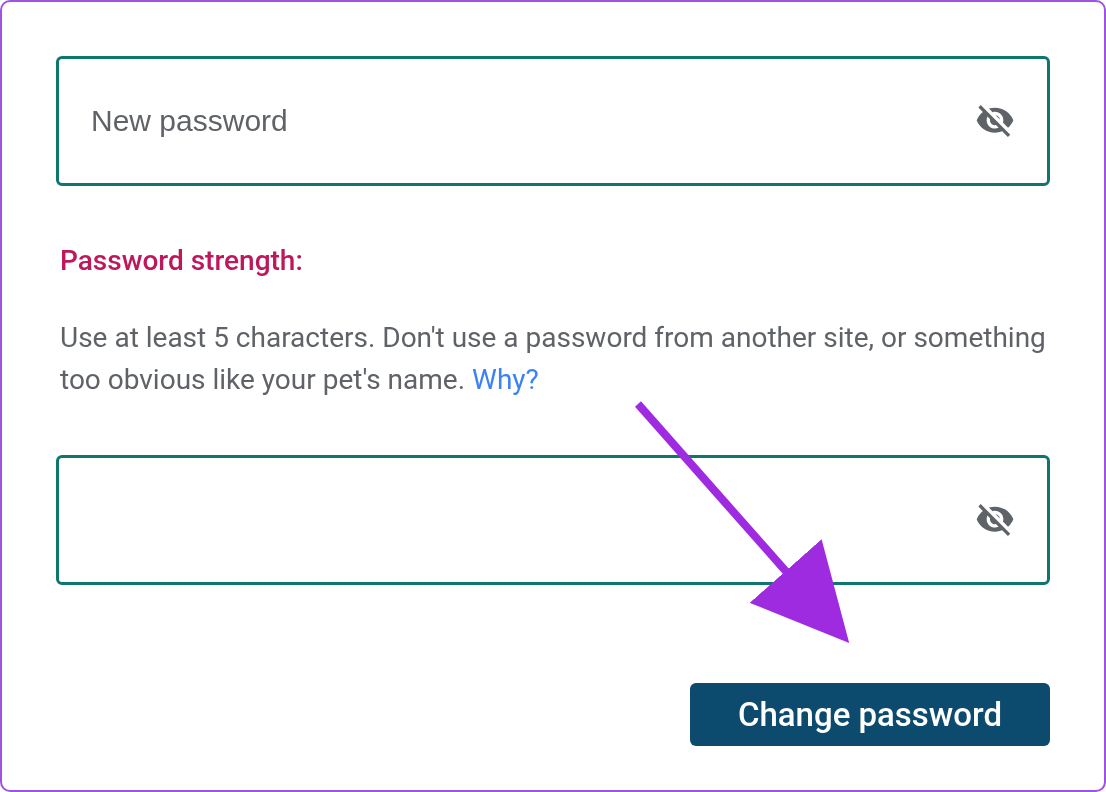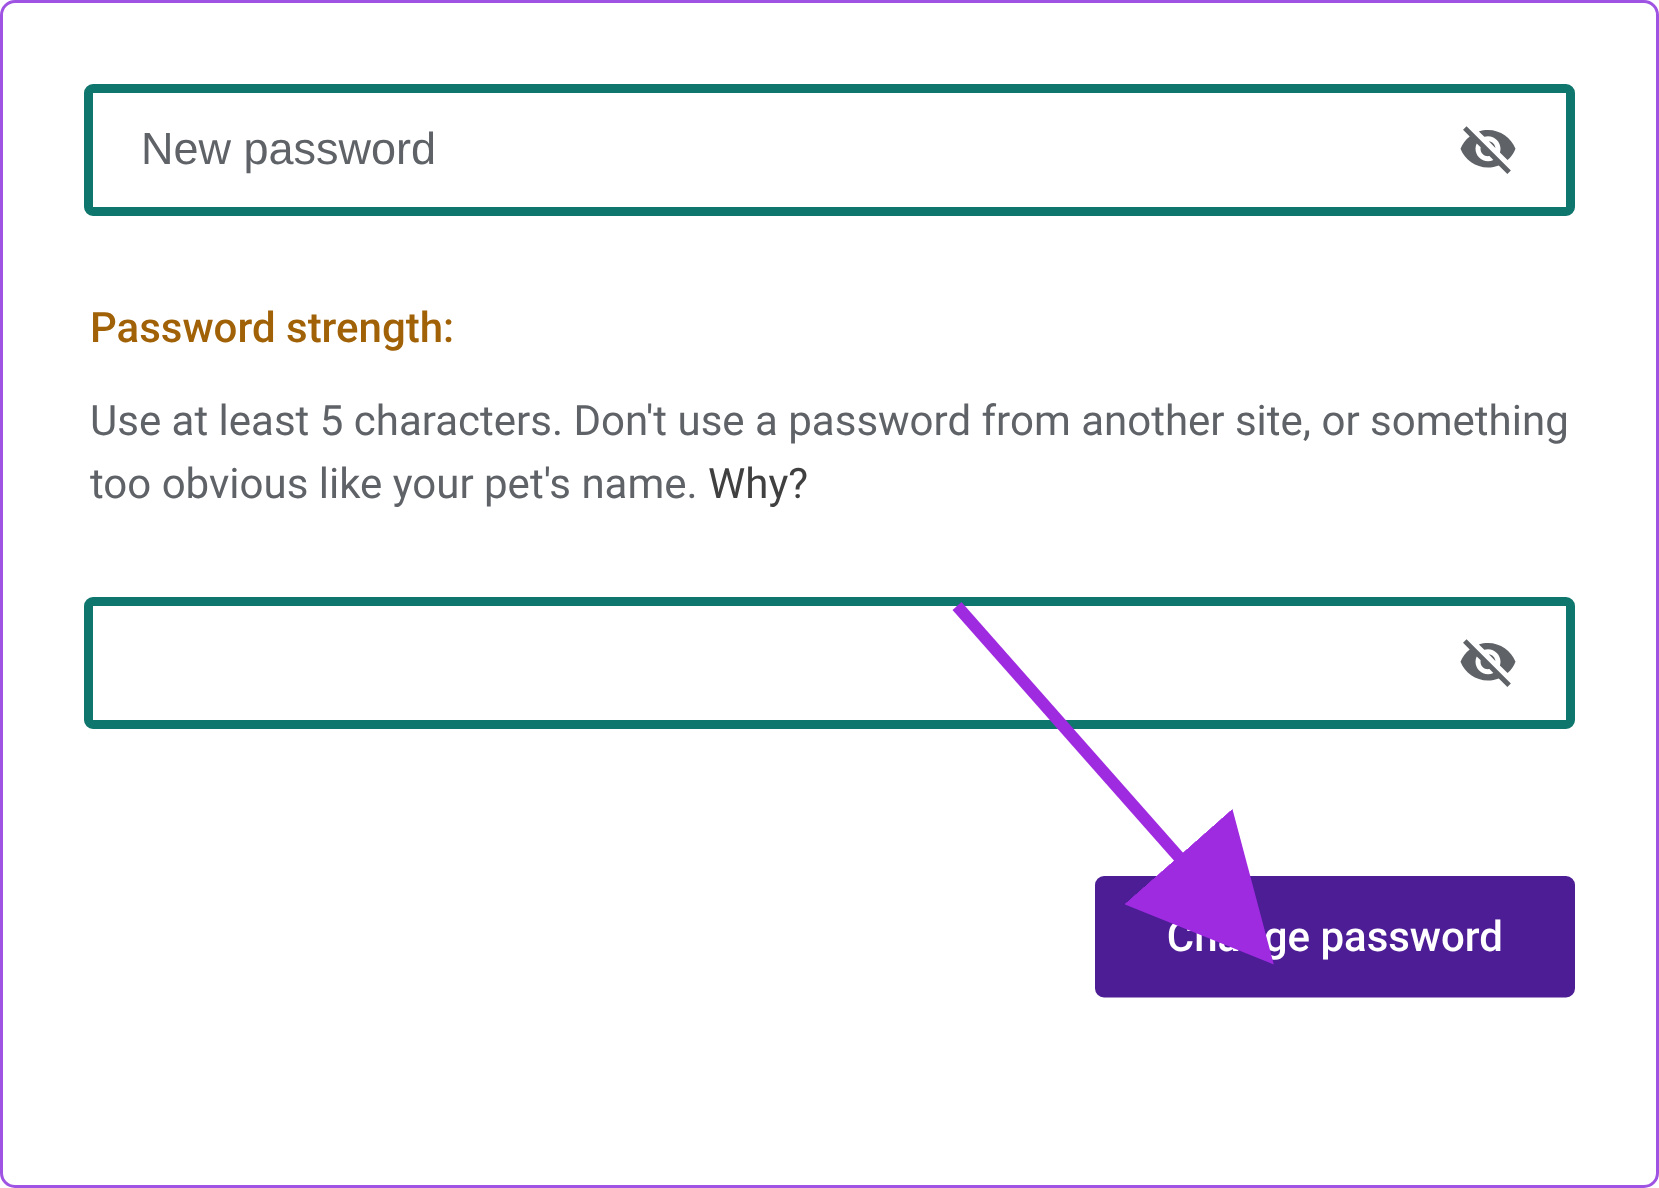--- a/index.html
+++ b/index.html
@@ -13,23 +13,23 @@
       height: 792px;
       background: #ffffff;
       border: 2px solid #9f53e2;
       border-radius: 10px;
       padding: 54px;
       position: relative;
     }
     .input-wrap {
       position: relative;
       width: 100%;
-      border: 6px solid #0f766e;
+      border: 3px solid #0f766e;
       border-radius: 6px;
-      height: 88px;
+      height: 130px;
       display: flex;
       align-items: center;
       padding: 0 32px;
     }
     .input-wrap input {
       border: none;
       outline: none;
       font-size: 30px;
       color: #5f6368;
       width: calc(100% - 70px);
@@ -51,48 +51,48 @@
       cursor: pointer;
       color: #5f6368;
     }
     .strength-block {
       margin-top: 58px;
       margin-bottom: 54px;
       padding: 0 4px;
     }
     .strength-label {
       font-size: 28px;
-      color: #a16207;
+      color: #be185d;
       font-weight: 500;
-      margin-bottom: 25px;
+      margin-bottom: 40px;
     }
     .strength-desc {
       font-size: 28px;
       color: #5f6368;
       line-height: 1.5;
       font-weight: 400;
     }
     .why-link {
-      color: #404040;
+      color: #3b82f6;
       text-decoration: none;
       cursor: pointer;
     }
     .submit-row {
       margin-top: 98px;
       display: flex;
       justify-content: flex-end;
     }
     .submit-btn {
-      background: #4c1d95;
+      background: #0c4a6e;
       color: #ffffff;
       border: none;
       border-radius: 6px;
-      font-size: 28px;
+      font-size: 33px;
       font-weight: 500;
-      padding: 24px 48px;
+      padding: 12px 48px;
       cursor: pointer;
       font-family: inherit;
     }
     .annotation-arrow {
       position: absolute;
       pointer-events: none;
       left: 626px;
       top: 392px;
       width: 230px;
       height: 250px;

